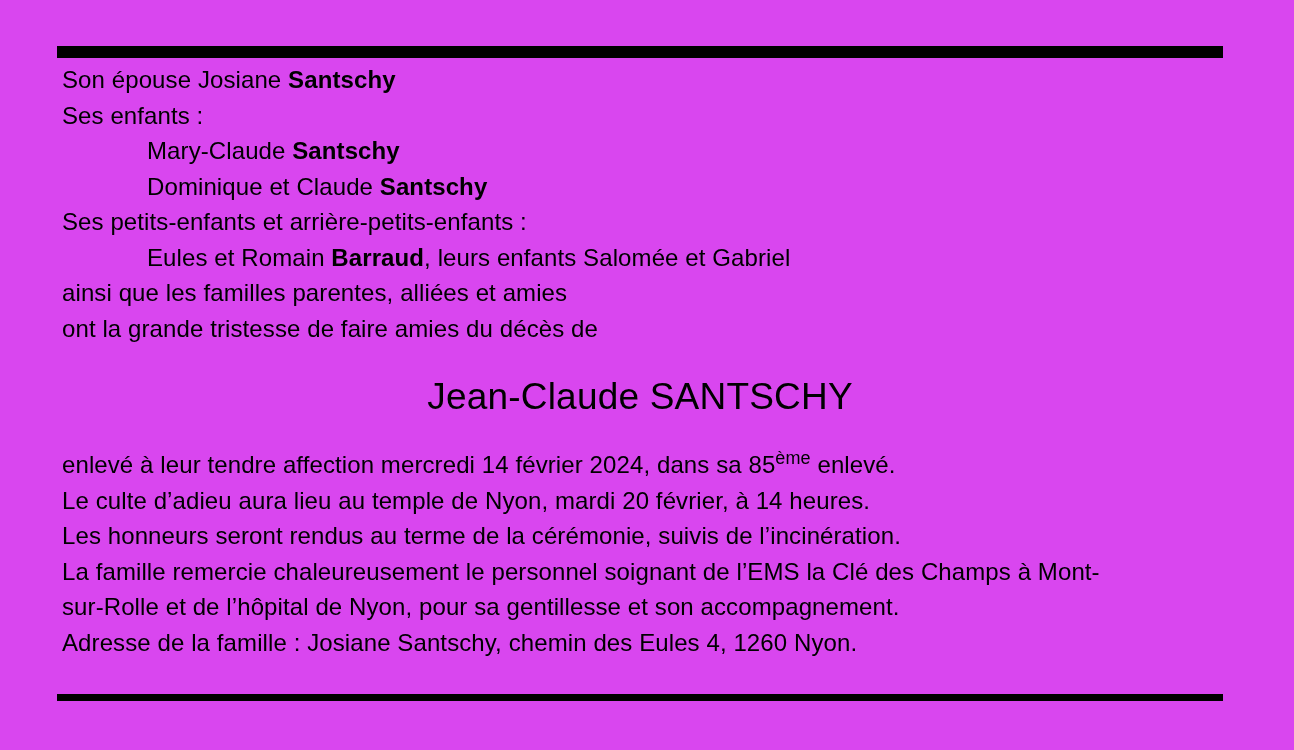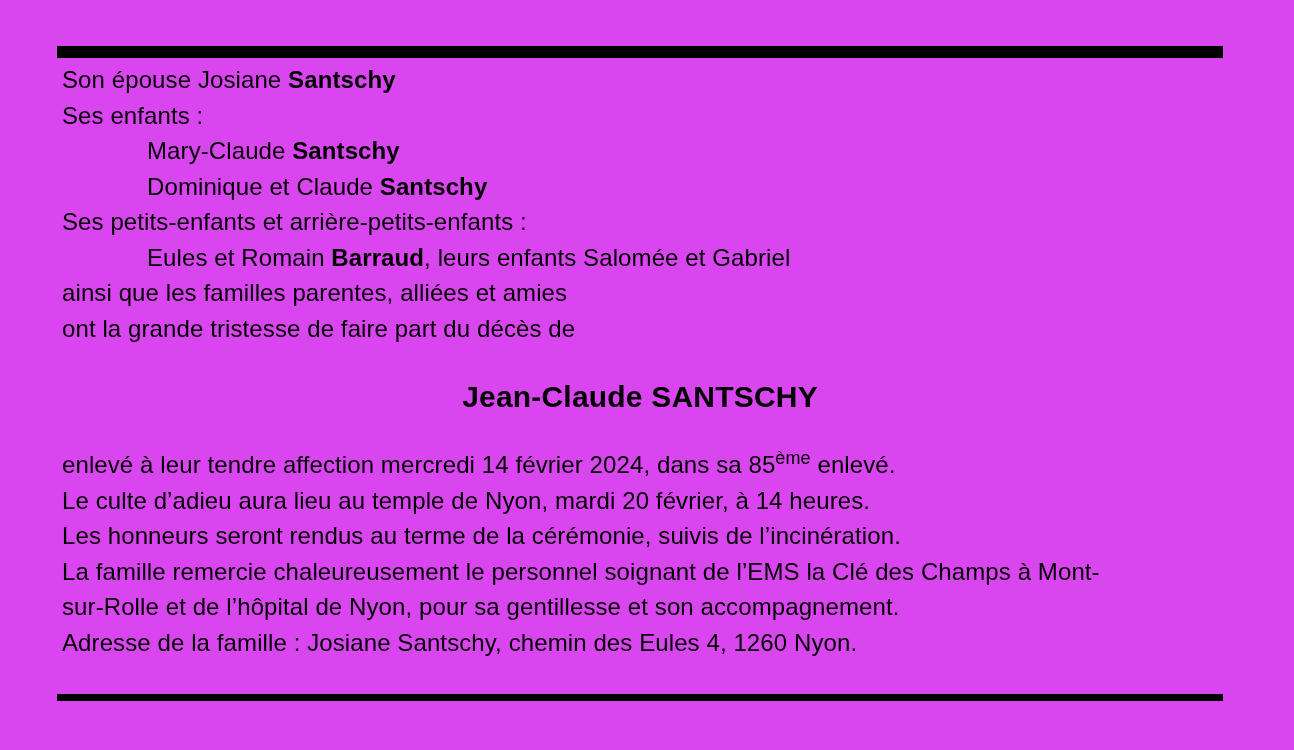--- a/index.html
+++ b/index.html
@@ -51,22 +51,22 @@
   }
   .bold {
     font-weight: bold;
   }
   .sup {
     font-size: 18px;
     vertical-align: super;
     line-height: 0;
   }
   .deceased-name {
-    font-size: 30px;
-    font-weight: bold;
+    font-size: 37px;
+    font-weight: normal;
     text-align: center;
     line-height: 46px;
     margin: 28px 0 27px 0;
     letter-spacing: 0.2px;
   }
 </style>
 </head>
 <body>
 
 <div class="page">
@@ -74,21 +74,21 @@
 
   <div class="content">
     <div>
         <div class="line"><span class="">Son épouse Josiane </span><span class="bold ">Santschy</span></div>
         <div class="line"><span class="">Ses enfants :</span></div>
         <div class="line indent"><span class="">Mary-Claude </span><span class="bold ">Santschy</span></div>
         <div class="line indent"><span class="">Dominique et Claude </span><span class="bold ">Santschy</span></div>
         <div class="line"><span class="">Ses petits-enfants et arrière-petits-enfants :</span></div>
         <div class="line indent"><span class="">Eules et Romain </span><span class="bold ">Barraud</span><span class="">, leurs enfants Salomée et Gabriel</span></div>
         <div class="line"><span class="">ainsi que les familles parentes, alliées et amies</span></div>
-        <div class="line"><span class="">ont la grande tristesse de faire part du décès de</span></div>
+        <div class="line"><span class="">ont la grande tristesse de faire amies du décès de</span></div>
       </div>
 
     <div class="deceased-name">Jean-Claude SANTSCHY</div>
 
     <div>
         <div class="line"><span class="">enlevé à leur tendre affection mercredi 14 février 2024, dans sa 85</span><span class="sup">ème</span><span class=""> enlevé.</span></div>
         <div class="line"><span class="">Le culte d’adieu aura lieu au temple de Nyon, mardi 20 février, à 14 heures.</span></div>
         <div class="line"><span class="">Les honneurs seront rendus au terme de la cérémonie, suivis de l’incinération.</span></div>
         <div class="line"><span class="">La famille remercie chaleureusement le personnel soignant de l’EMS la Clé des Champs à Mont-</span></div>
         <div class="line"><span class="">sur-Rolle et de l’hôpital de Nyon, pour sa gentillesse et son accompagnement.</span></div>

